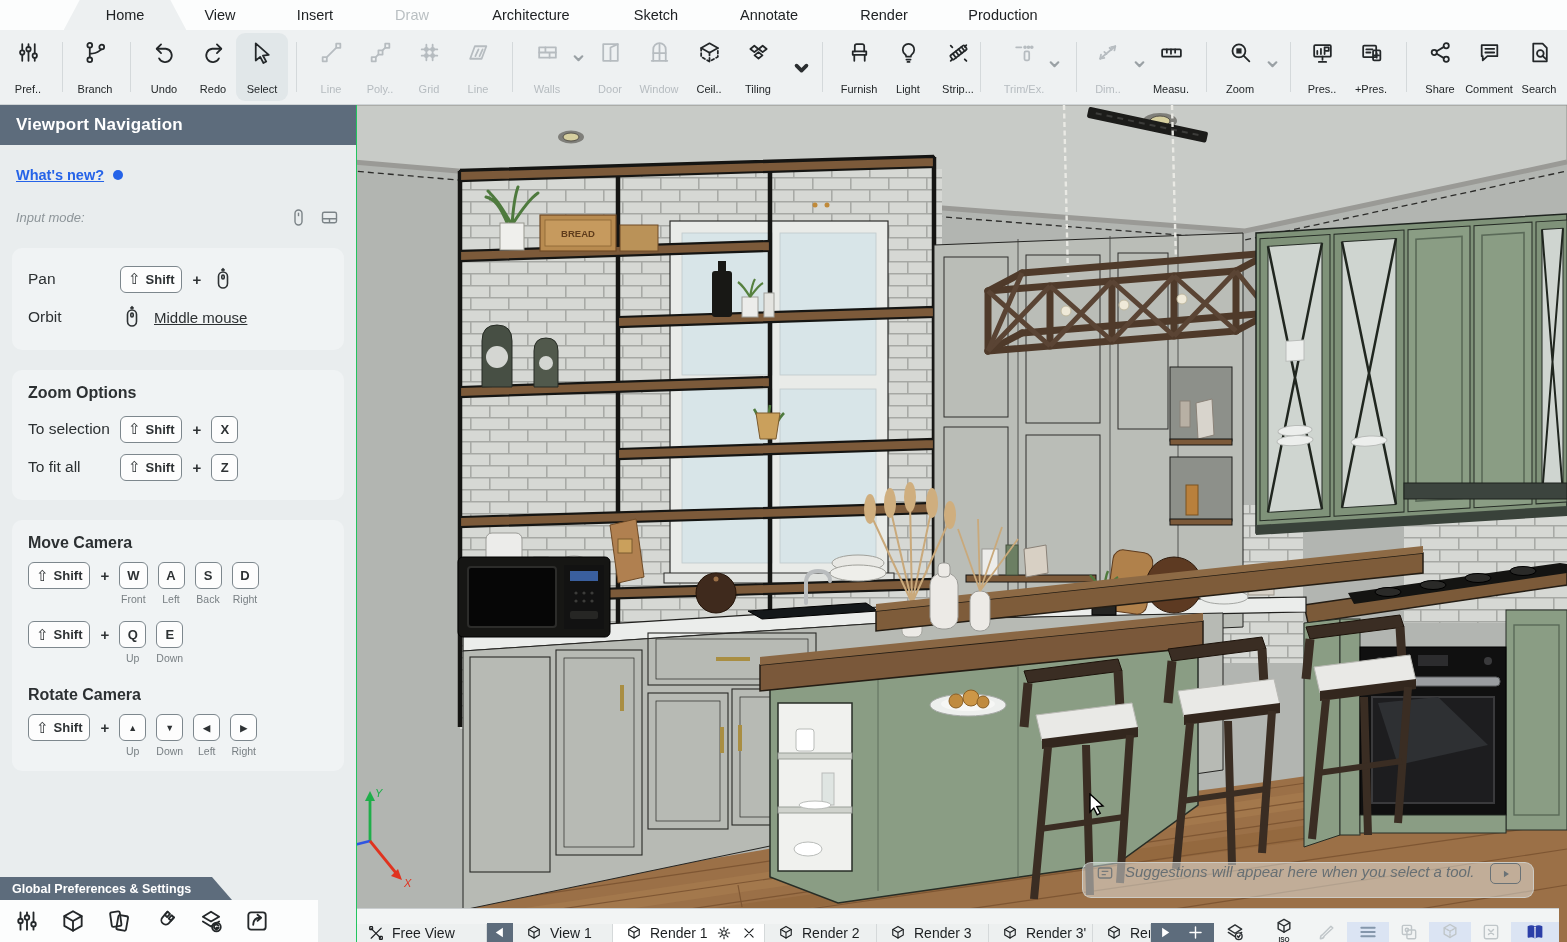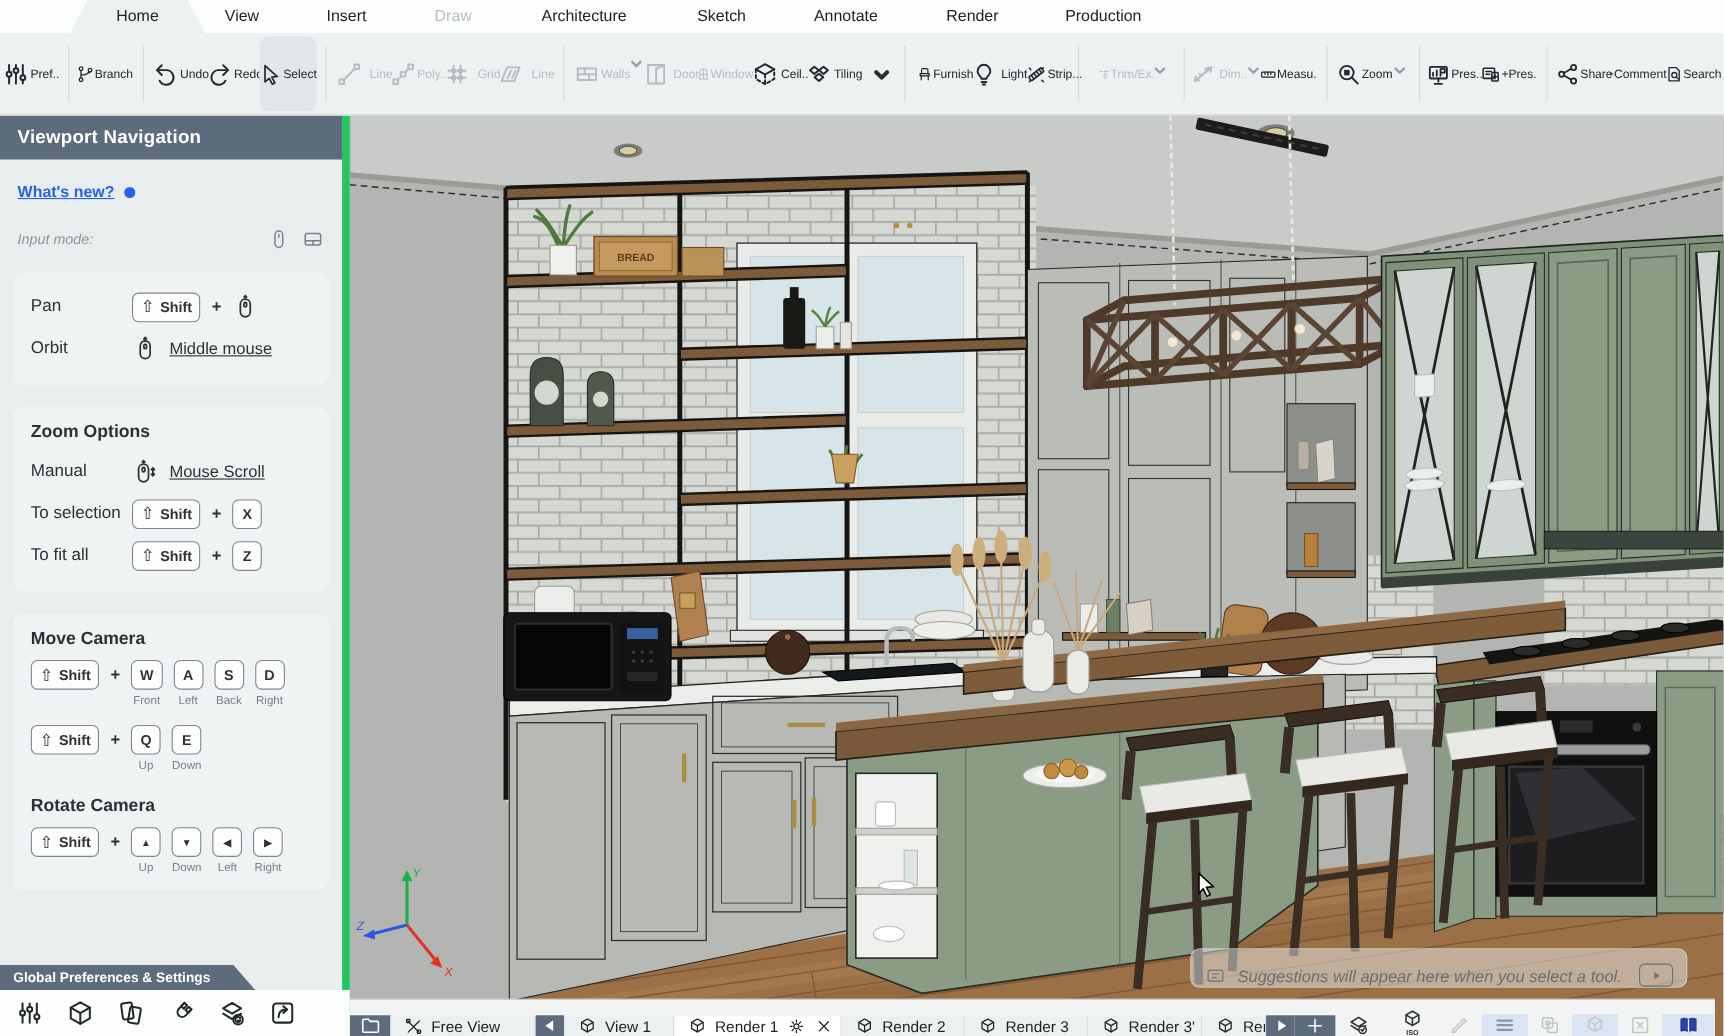--- a/index.html
+++ b/index.html
@@ -9,32 +9,32 @@
   
   .menubar{position:absolute;left:0;top:0;width:100%;height:30px;background:#fcfdfd;z-index:30;}
   .menu-item{position:absolute;top:0;height:30px;line-height:30px;transform:translateX(-50%);
     font-size:14.5px;color:#202325;padding:0 14px;cursor:default;white-space:nowrap;}
   .menu-item.active{background:#edf0f1;clip-path:polygon(16px 0,calc(100% - 16px) 0,100% 100%,0 100%);padding:0 42px;font-weight:500;}
   .menu-item.disabled{color:#b9bfc2;}
 
   
   .toolbar{position:absolute;left:0;top:30px;width:100%;height:75px;background:#eef1f2;border-bottom:1px solid #cfd4d6;z-index:30;}
   .tool{position:absolute;top:3px;width:52px;height:68px;transform:translateX(-50%);background:transparent;border:0;
-    display:flex;flex-direction:row;align-items:center;justify-content:space-between;padding:7px 0 6px;color:#232729;}
+    display:flex;flex-direction:column;align-items:center;justify-content:space-between;padding:7px 0 6px;color:#232729;}
   .tool .ti{width:25px;height:25px;stroke:currentColor;fill:none;stroke-width:1.7;stroke-linecap:round;stroke-linejoin:round;}
   .tool .tl{font-size:11px;color:#232729;white-space:nowrap;}
   .tool.dis{color:#b6bcc0;}
   .tool.dis .tl{color:#b6bcc0;}
   .tool.sel{background:#e1e7e9;border-radius:9px;}
   .tsep{position:absolute;top:12px;width:1px;height:50px;background:#d4d9db;}
   .chev{position:absolute;width:13px;height:13px;stroke:#9aa1a5;fill:none;stroke-width:2;stroke-linecap:round;stroke-linejoin:round;}
   .chev.dark{stroke:#2a2e30;width:17px;height:17px;}
 
   
-  .panel{position:absolute;left:0;top:105px;bottom:0;width:318px;background:#e9edee;border-right:7px solid #22c55e;z-index:20;}
+  .panel{position:absolute;left:0;top:105px;bottom:0;width:357px;background:#e9edee;border-right:1px solid #22c55e;z-index:20;}
   .panel-header{height:40px;background:#5d6c7c;color:#fff;font-size:17px;font-weight:bold;display:flex;align-items:center;padding-left:16px;letter-spacing:.2px;}
   .whatsnew-row{display:flex;align-items:center;gap:9px;margin:22px 0 0 16px;}
   .whatsnew-link{color:#2563e8;font-size:14.5px;font-weight:600;text-decoration:underline;cursor:pointer;}
   .newdot{width:10px;height:10px;border-radius:50%;background:#2563e8;}
   .inputmode-row{display:flex;align-items:center;margin:24px 16px 0 16px;}
   .inputmode-label{font-size:13px;font-style:italic;font-weight:400;color:#8d9599;flex:1;}
   .im-icon{width:21px;height:21px;stroke:#7b8387;fill:none;stroke-width:1.6;margin-left:10px;}
   .card{background:#f0f3f4;border-radius:10px;margin:20px 12px 0 12px;padding:12px 16px 14px 16px;}
   .prow{display:flex;align-items:center;min-height:38px;}
   .prow .plabel{width:92px;font-size:15.5px;color:#2c3032;}
@@ -56,21 +56,21 @@
   .dock{position:absolute;left:0;bottom:0;width:318px;height:42px;background:#fcfdfd;display:flex;align-items:center;padding:0 14px;gap:20px;}
   .dock svg{width:26px;height:26px;stroke:#24282a;fill:none;stroke-width:1.7;stroke-linecap:round;stroke-linejoin:round;}
 
   
   .viewport{position:absolute;left:318px;top:105px;right:0;bottom:0;overflow:hidden;background:#b2b5b1;}
   .scene{position:absolute;left:0;top:0;width:100%;height:100%;}
 
   
   .suggest{position:absolute;left:764px;top:757px;width:452px;height:36px;border-radius:9px;
     background:rgba(235,240,240,0.48);border:1px solid rgba(210,218,220,0.65);
-    display:flex;align-items:flex-end;gap:10px;padding:0 12px;z-index:5;}
+    display:flex;align-items:flex-start;gap:10px;padding:0 12px;z-index:5;}
   .suggest svg{width:20px;height:20px;stroke:#6a7276;fill:none;stroke-width:1.6;opacity:.85;flex:none;}
   .suggest .stext{font-size:15px;font-style:italic;color:#676f73;flex:1;white-space:nowrap;overflow:hidden;}
   .playbtn{width:31px;height:21px;border:1.6px solid #6a7276;border-radius:5px;display:flex;align-items:center;justify-content:center;flex:none;background:transparent;}
   .playbtn svg{width:10px;height:10px;fill:#6a7276;stroke:none;opacity:1;}
 
   .cursor{position:absolute;left:770px;top:688px;width:22px;height:26px;z-index:9;}
 
   
   .bottombar{position:absolute;left:0;bottom:0;height:34px;display:flex;align-items:flex-end;z-index:10;
     background:#f2f4f4;border-top:1px solid #c9cdcf;}
@@ -382,30 +382,20 @@
             <rect x="7.5" y="5" width="9" height="16" rx="4.5"></rect>
             <rect x="10.8" y="8" width="2.4" height="4" rx="1.2"></rect>
             <path d="M12 2.2v1.6M10.8 3l1.2-1.2L13.2 3"></path>
           </svg>
         <span class="rowtext">Middle mouse</span>
       </div>
     </div>
 
     <div class="card">
       <div class="ptitle">Zoom Options</div>
-      <div class="prow">
-        <span class="plabel">Manual</span>
-        <svg class="rowicon" viewBox="0 0 24 24">
-            <rect x="6" y="5" width="9" height="16" rx="4.5"></rect>
-            <rect x="9.3" y="8" width="2.4" height="4" rx="1.2"></rect>
-            <path d="M10.5 2.2v1.6M9.3 3l1.2-1.2L11.7 3"></path>
-            <path d="M19 8.5v7M17.6 9.9 19 8.5l1.4 1.4M17.6 14.1 19 15.5l1.4-1.4"></path>
-          </svg>
-        <span class="rowtext">Mouse Scroll</span>
-      </div>
       <div class="prow">
         <span class="plabel">To selection</span>
         <span class="kbd">
             <span class="g">⇧</span>
             <span>Shift</span>
           </span>
         <span class="plus">+</span>
         <span class="kbd">
             <span>X</span>
           </span>

